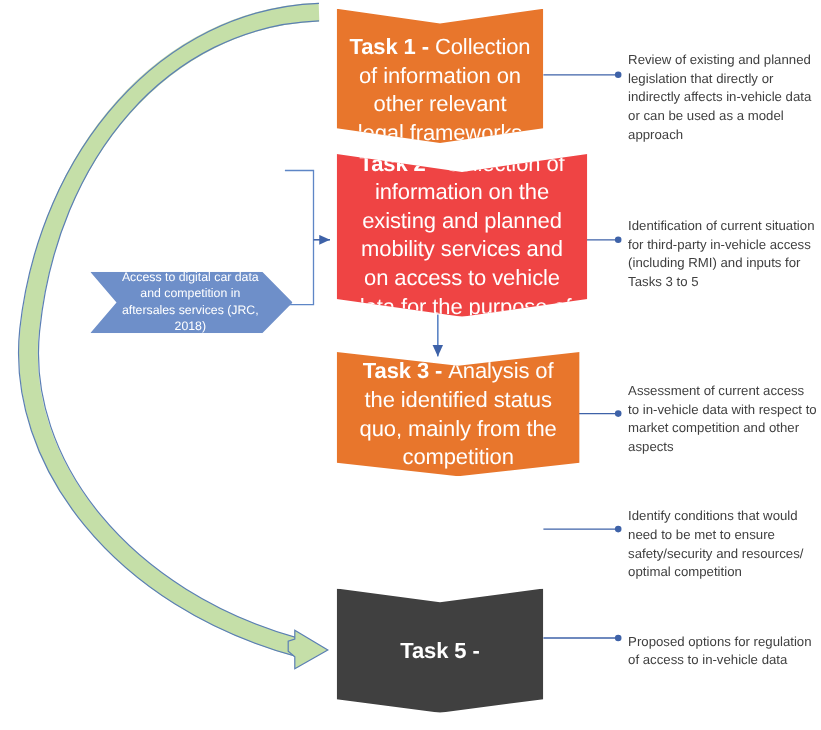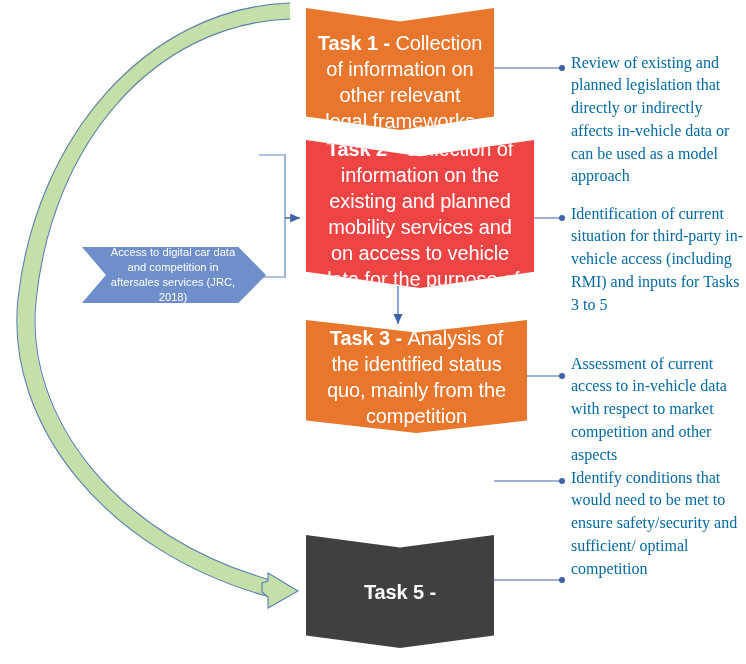--- a/index.html
+++ b/index.html
@@ -69,25 +69,25 @@
     padding: 0 26px 0 24px;
     font-size: 11.2px;
     line-height: 1.34;
     white-space: pre-line;
     display: block;
   }
 
   
   .note {
     position: absolute;
-    color: #0369a1;
-    font-size: 16px;
+    color: #404040;
+    font-size: 12px;
     line-height: 1.42;
     white-space: pre-line;
-    font-family: Liberation Serif, serif;
+    font-family: Liberation Sans, sans-serif;
   }
 </style>
 </head>
 <body>
 
 <div id="canvas">
 
   <svg class="svg-layer" viewBox="0 0 746 664">
     <defs>
       <marker id="blueArrow" markerWidth="9" markerHeight="9" refX="7" refY="3.2" orient="auto" markerUnits="strokeWidth">
@@ -173,17 +173,20 @@
 
   <div class="note" style="left:571px; top:180px; width:172px;">
     <span>Identification of current situation for third-party in-vehicle access (including RMI) and inputs for Tasks 3 to 5</span>
   </div>
 
   <div class="note" style="left:571px; top:330px; width:172px;">
     <span>Assessment of current access to in-vehicle data with respect to market competition and other aspects</span>
   </div>
 
   <div class="note" style="left:571px; top:444px; width:172px;">
-    <span>Identify conditions that would need to be met to ensure safety/security and sufficient/ optimal competition</span>
+    <span>Identify conditions that would need to be met to ensure safety/security and resources/ optimal competition</span>
   </div>
 
+  <div class="note" style="left:571px; top:558px; width:172px;">
+    <span>Proposed options for regulation of access to in-vehicle data</span>
+  </div>
 
 </div>
 
 </body></html>

